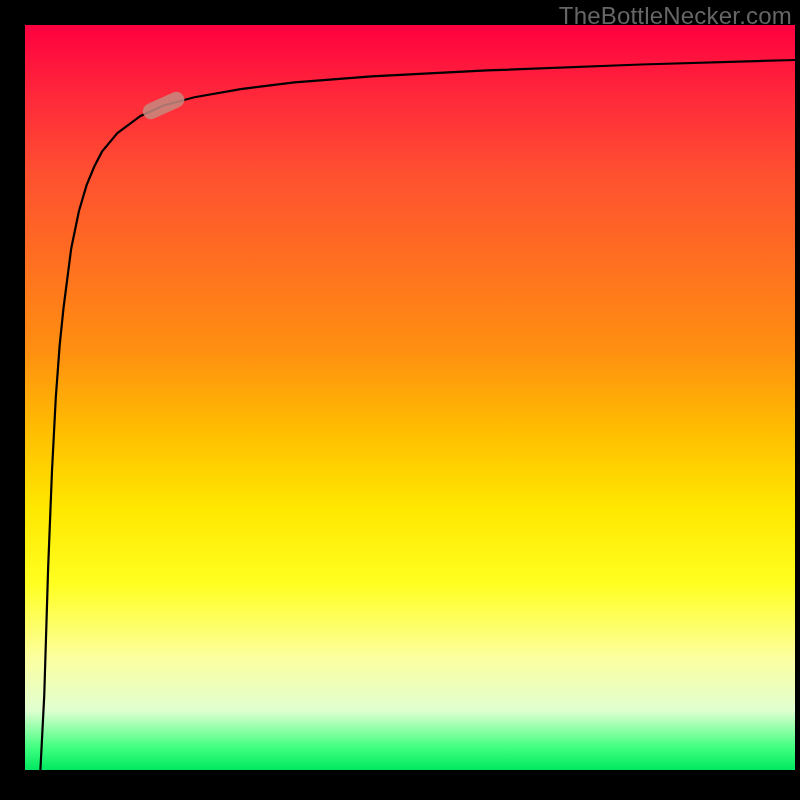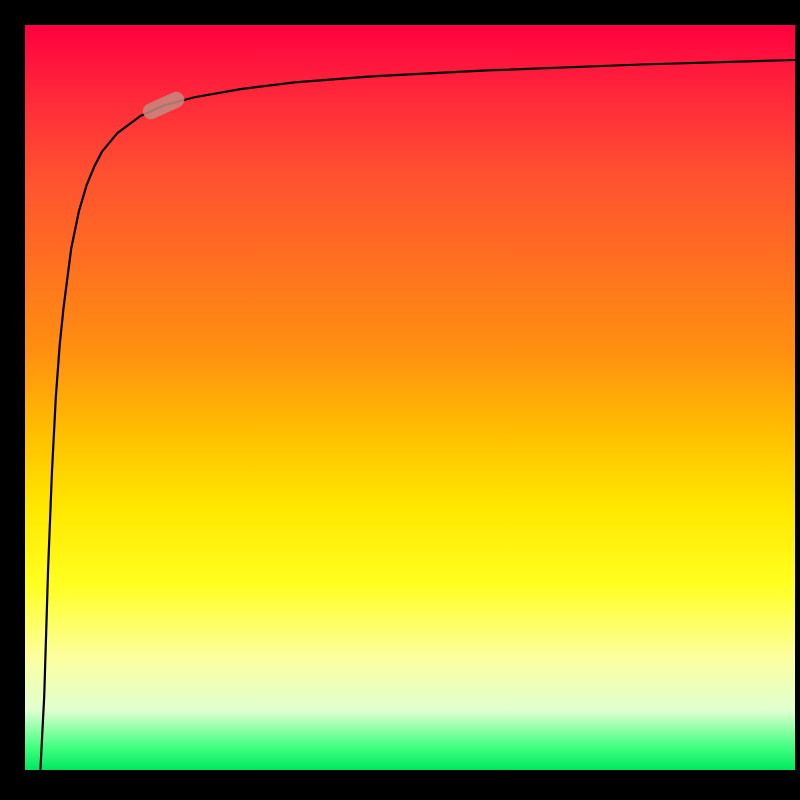--- a/index.html
+++ b/index.html
@@ -66,14 +66,15 @@
 
   <div class="plot-area"></div>
 
   <svg class="curve-svg" viewBox="0 0 770 745" preserveAspectRatio="none">
     <path id="curve-path" fill="none" stroke="#000" stroke-width="2.2" d="M15.40 745.00 L19.25 670.50 L23.10 543.85 L26.95 447.00 L30.80 372.50 L34.65 320.35 L38.50 283.10 L46.20 223.50 L53.90 186.25 L61.60 160.17 L69.30 141.55 L77.00 126.65 L92.40 108.02 L115.50 90.89 L138.60 80.46 L169.40 72.26 L215.60 64.07 L269.50 57.37 L346.50 51.41 L462.00 45.44 L616.00 39.48 L770.00 35.01"></path>
     <g id="marker-g" transform="translate(138.60 80.46) rotate(-24.30)">
         <rect x="-22" y="-8" width="44" height="16" rx="8" ry="8" class="marker"></rect>
       </g>
   </svg>
 
+  <div class="attribution">TheBottleNecker.com</div>
 
 </div>
 
 </body></html>

